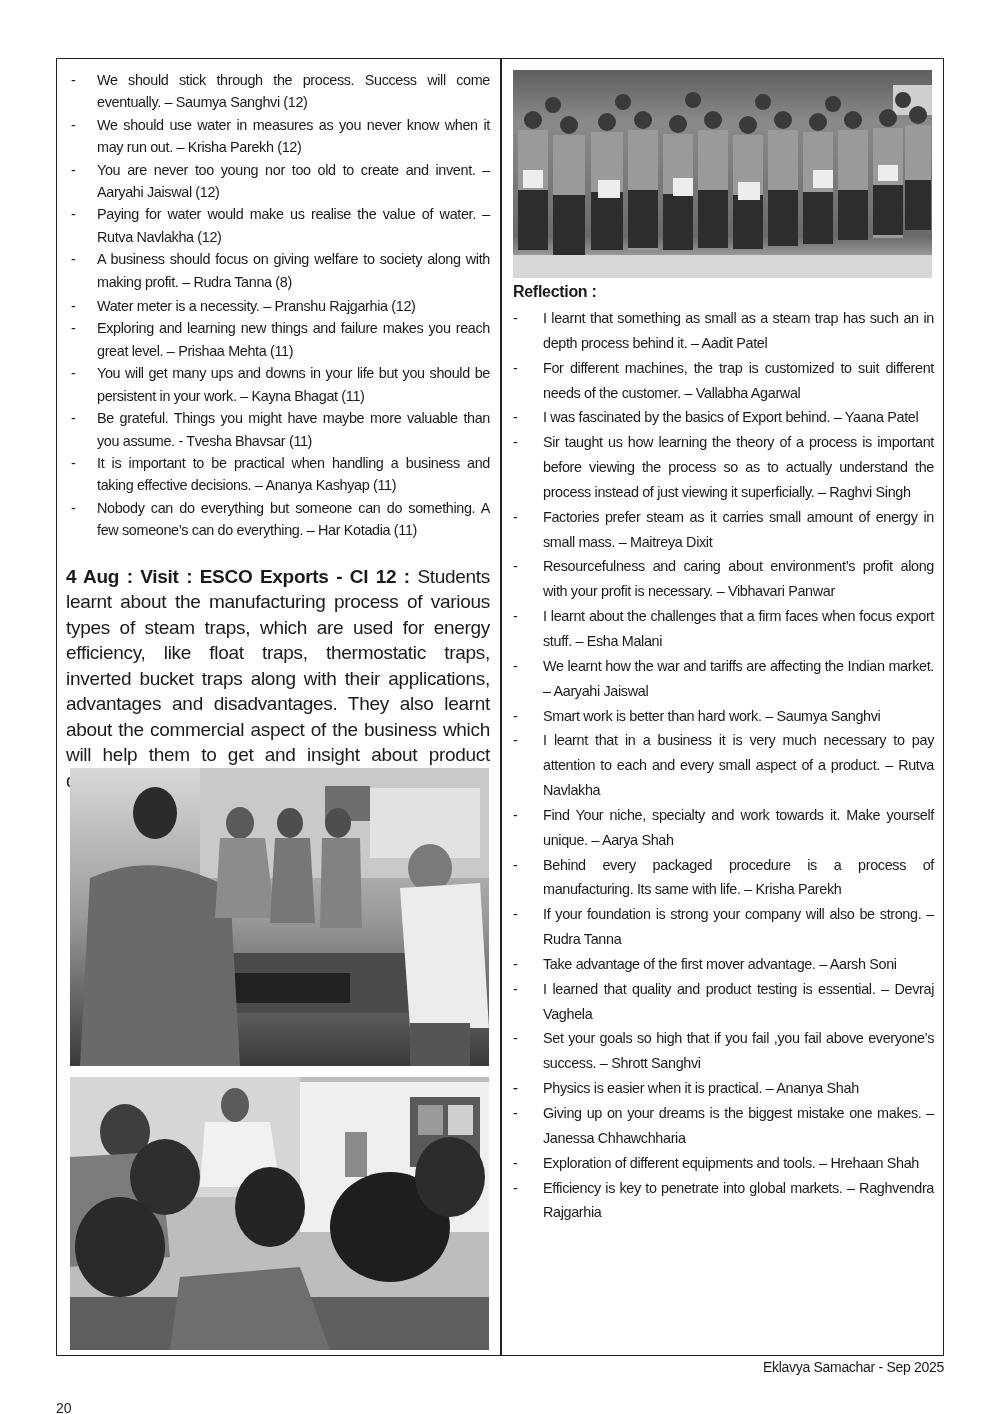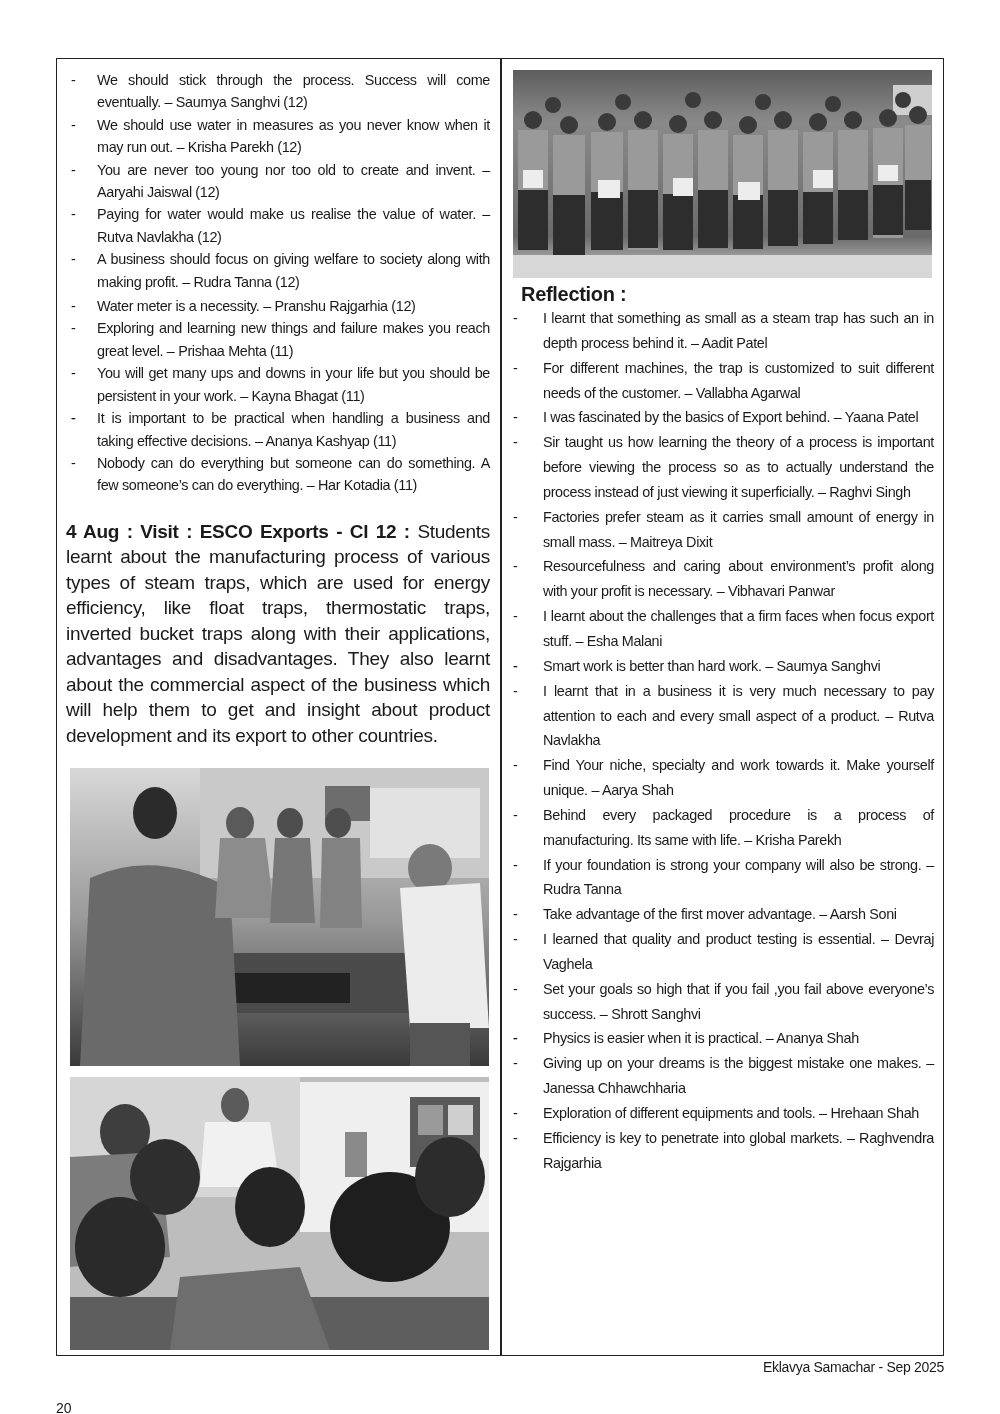--- a/index.html
+++ b/index.html
@@ -26,43 +26,43 @@
             letter-spacing: -0.3px; }
     .para b { font-weight: bold; }
 
     .photo { position: absolute; overflow: hidden; }
     .photo svg { display: block; width: 100%; height: 100%; }
     .photo-group { left: 513px; top: 70px; width: 419px; height: 208px; }
     .photo-workshop { left: 70px; top: 768px; width: 419px; height: 298px; }
     .photo-machine { left: 70px; top: 1077px; width: 419px; height: 273px; }
 
     .reflection-title { position: absolute; left: 513px; top: 283px; font-weight: bold;
-                        font-size: 20px; letter-spacing: -0.3px; margin-left: 8px; }
+                        font-size: 16px; letter-spacing: -0.3px; }
     .col-right.list { top: 306px; }
 
     .footer-page { position: absolute; left: 56px; top: 1400px; font-size: 14px; }
     .footer-pub { position: absolute; right: 56px; top: 1359px; font-size: 14px; letter-spacing: -0.3px; }
   </style>
 </head>
 <body>
 
 <div class="frame"></div>
 <div class="divider"></div>
 
 <div class="col col-left">
   <ul class="quotes">
     <li><span class="dash">-</span><span>We should stick through the process. Success will come eventually. – Saumya Sanghvi (12)</span></li>
     <li><span class="dash">-</span><span>We should use water in measures as you never know when it may run out. – Krisha Parekh (12)</span></li>
     <li><span class="dash">-</span><span>You are never too young nor too old to create and invent. – Aaryahi Jaiswal (12)</span></li>
     <li><span class="dash">-</span><span>Paying for water would make us realise the value of water. – Rutva Navlakha (12)</span></li>
-    <li><span class="dash">-</span><span>A business should focus on giving welfare to society along with making profit. – Rudra Tanna (12)</span></li>
+    <li><span class="dash">-</span><span>A business should focus on giving welfare to society along with making profit. – Rudra Tanna (8)</span></li>
     <li class="gap"><span class="dash">-</span><span>Water meter is a necessity. – Pranshu Rajgarhia (12)</span></li>
     <li><span class="dash">-</span><span>Exploring and learning new things and failure makes you reach great level. – Prishaa Mehta (11)</span></li>
     <li><span class="dash">-</span><span>You will get many ups and downs in your life but you should be persistent in your work. – Kayna Bhagat (11)</span></li>
-    <li><span class="dash">-</span></li>
+    <li><span class="dash">-</span><span>Be grateful. Things you might have maybe more valuable than you assume. - Tvesha Bhavsar (11)</span></li>
     <li><span class="dash">-</span><span>It is important to be practical when handling a business and taking effective decisions. – Ananya Kashyap (11)</span></li>
     <li><span class="dash">-</span><span>Nobody can do everything but someone can do something. A few someone’s can do everything. – Har Kotadia (11)</span></li>
   </ul>
   <p class="para"><b>4 Aug : Visit : ESCO Exports - Cl 12 :</b><span> Students learnt about the manufacturing process of various types of steam traps, which are used for energy efficiency, like float traps, thermostatic traps, inverted bucket traps along with  their applications, advantages and disadvantages. They also learnt about the commercial aspect of the business which will help them to get and insight about product development and its export to other countries.</span></p>
 </div>
 
 <div class="photo photo-workshop" title="Students gathered around a workbench with steam trap parts while an instructor explains">
   <svg viewBox="0 0 419 298" preserveAspectRatio="none">
     <defs>
       <linearGradient id="wsbg" x1="0" y1="0" x2="0" y2="1">
@@ -189,21 +189,21 @@
 
 <div class="col col-right list">
   <ul class="quotes">
     <li><span class="dash">-</span><span>I learnt that something as small as a steam trap has such an in depth process behind it. – Aadit Patel</span></li>
     <li><span class="dash">-</span><span>For different machines, the trap is customized to suit different needs of the customer. – Vallabha Agarwal</span></li>
     <li><span class="dash">-</span><span>I was fascinated by the basics of Export behind. – Yaana Patel</span></li>
     <li><span class="dash">-</span><span>Sir taught us how learning the theory of a process is important before viewing the process so as to actually understand the process instead of just viewing it superficially. – Raghvi Singh</span></li>
     <li><span class="dash">-</span><span>Factories prefer steam as it carries small amount of energy in small mass. – Maitreya Dixit</span></li>
     <li><span class="dash">-</span><span>Resourcefulness and caring about environment’s profit along with your profit is necessary. – Vibhavari Panwar</span></li>
     <li><span class="dash">-</span><span>I learnt about the challenges that a firm faces when focus export stuff. – Esha Malani</span></li>
-    <li><span class="dash">-</span></li>
+    <li><span class="dash">-</span><span>We learnt how the war and tariffs are affecting the Indian market. – Aaryahi Jaiswal</span></li>
     <li><span class="dash">-</span><span>Smart work is better than hard work. – Saumya Sanghvi</span></li>
     <li><span class="dash">-</span><span>I learnt that in a business it is very much necessary to pay attention to each and every small aspect of a product. – Rutva Navlakha</span></li>
     <li><span class="dash">-</span><span>Find Your niche, specialty and work towards it. Make yourself unique. – Aarya Shah</span></li>
     <li><span class="dash">-</span><span>Behind every packaged procedure is a process of manufacturing. Its same with life. – Krisha Parekh</span></li>
     <li><span class="dash">-</span><span>If your foundation is strong your company will also be strong. – Rudra Tanna</span></li>
     <li><span class="dash">-</span><span>Take advantage of the first mover advantage. – Aarsh Soni</span></li>
     <li><span class="dash">-</span><span>I learned that quality and product testing is essential. – Devraj Vaghela</span></li>
     <li><span class="dash">-</span><span>Set your goals so high that if you fail ,you fail above everyone’s success. – Shrott Sanghvi</span></li>
     <li><span class="dash">-</span></li>
     <li><span class="dash">-</span><span>Physics is easier when it is practical. – Ananya Shah</span></li>

